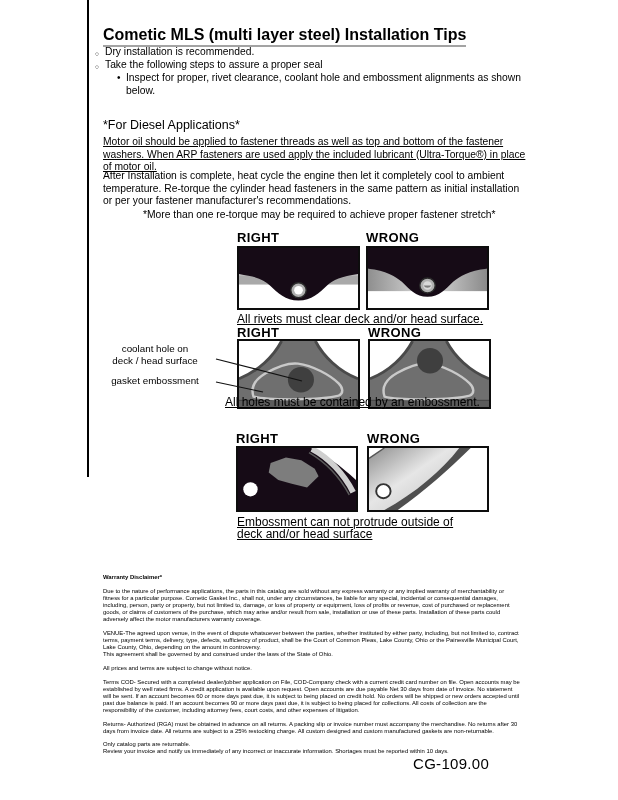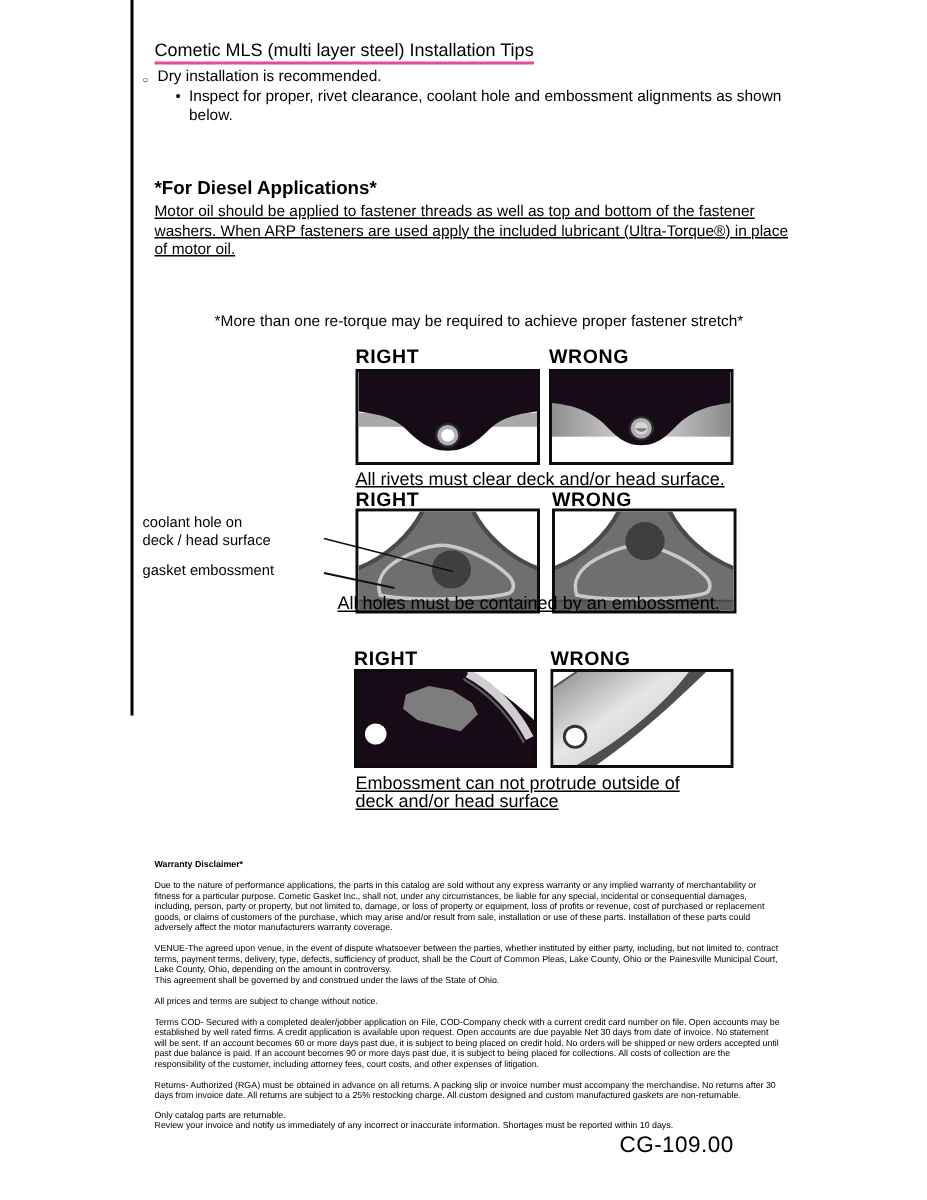--- a/index.html
+++ b/index.html
@@ -1,64 +1,66 @@
 <!DOCTYPE html>
 <html><head>
 <meta charset="utf-8">
 <style>
   html,body{margin:0;padding:0;background:#fff;}
   .page{position:relative;width:618px;height:800px;background:#ffffff;
         font-family:"Liberation Sans",sans-serif;color:#000;overflow:hidden;}
   .vline{position:absolute;left:87px;top:0;width:2px;height:477px;background:#000;}
 
-  .title{position:absolute;left:103px;top:26px;font-size:12px;font-weight:normal;
-         border-bottom:2px solid #ec4899;padding-bottom:1px;white-space:nowrap;}
+  .title{position:absolute;left:103px;top:26px;font-size:16px;font-weight:bold;
+         border-bottom:2px solid #a3a3a3;padding-bottom:1px;white-space:nowrap;}
 
   .bullets{position:absolute;left:96px;top:45px;width:450px;font-size:10.3px;line-height:13px;}
   .bullets .b0{position:relative;padding-left:9px;}
   .bullets .b0::before{content:"○";position:absolute;left:-1px;top:1.5px;font-size:6.5px;}
   .bullets .b1{position:relative;padding-left:9px;margin-left:21px;}
   .bullets .b1::before{content:"•";position:absolute;left:0;top:-0.5px;font-size:10px;}
 
-  .diesel-h{position:absolute;left:103px;top:118px;font-size:12.5px;font-weight:bold;}
+  .diesel-h{position:absolute;left:103px;top:118px;font-size:12.5px;font-weight:normal;}
   .para{position:absolute;left:103px;width:424px;font-size:10.3px;line-height:12.6px;}
   .para.p1{top:136px;text-decoration:underline;} .para.p2{top:170px;} .para.p3{top:209px;margin-left:40px;}
 
   .hdr{position:absolute;width:123px;text-align:left;font-size:13px;font-weight:bold;letter-spacing:.4px;}
   .diag-box{position:absolute;border:2px solid #0d0d0d;background:#fff;}
   .diag-box svg{display:block;}
 
   .caption{position:absolute;font-size:12px;line-height:12px;text-decoration:underline;}
 
-  .callout{position:absolute;width:120px;text-align:left;font-size:9.8px;line-height:11.5px;}
+  .callout{position:absolute;width:120px;text-align:center;font-size:9.8px;line-height:11.5px;}
   .leader-svg{position:absolute;left:180px;top:340px;width:130px;height:60px;z-index:5;pointer-events:none;}
 
   .disc{position:absolute;left:103px;top:574px;width:418px;font-size:5.9px;line-height:7.1px;}
   .disc-h{font-weight:bold;margin-bottom:7px;}
   .disc .para-sm{margin:0 0 6.5px 0;}
   .disc .tight{margin-bottom:0;}
 
   .footer-code{position:absolute;left:413px;top:755px;font-size:15px;letter-spacing:.3px;}
 </style>
 </head>
 <body>
 
 <div class="page">
 
   <div class="vline"></div>
 
   <div class="title">Cometic MLS (multi layer steel) Installation Tips</div>
 
   <div class="bullets">
       <div class="b0">Dry installation is recommended.</div>
+      <div class="b0">Take the following steps to assure a proper seal</div>
       <div class="b1">Inspect for proper, rivet clearance, coolant hole and embossment alignments as shown below.</div>
     </div>
 
   <div class="diesel-h">*For Diesel Applications*</div>
   <div class="para p1">Motor oil should be applied to fastener threads as well as top and bottom of the fastener washers. When ARP fasteners are used apply the included lubricant (Ultra-Torque®) in place of motor oil.</div>
+  <div class="para p2">After Installation is complete, heat cycle the engine then let it completely cool to ambient temperature. Re-torque the cylinder head fasteners in the same pattern as initial installation or per your fastener manufacturer's recommendations.</div>
   <div class="para p3">*More than one re-torque may be required to achieve proper fastener stretch*</div>
 
   <div class="hdr" style="left:237px;top:230px;">RIGHT</div>
   <div class="hdr" style="left:366px;top:230px;">WRONG</div>
 
   <div class="diag-box" style="left:237px;top:246px;">
     <svg width="119" height="60" viewBox="0 0 123 64" preserveAspectRatio="none">
       <rect width="123" height="64" fill="#ffffff"></rect>
       <rect y="29" width="123" height="10" fill="#a9a9a9"></rect>
       <path d="M0,0 H123 V28 C106,30 97,34 91,40 C83,48 75,56 61.5,56 C48,56 40,48 32,40 C26,34 17,30 0,28 Z" fill="#160b16"></path>

